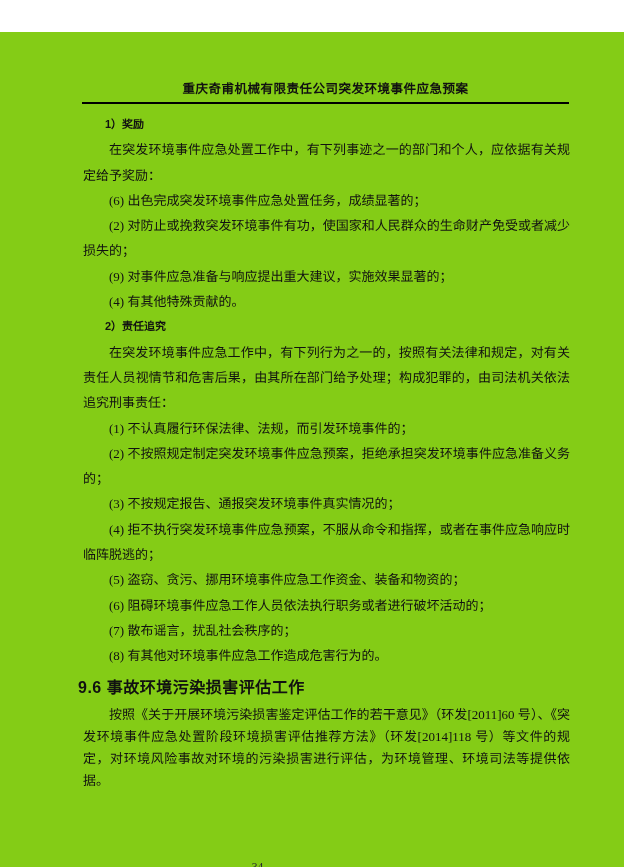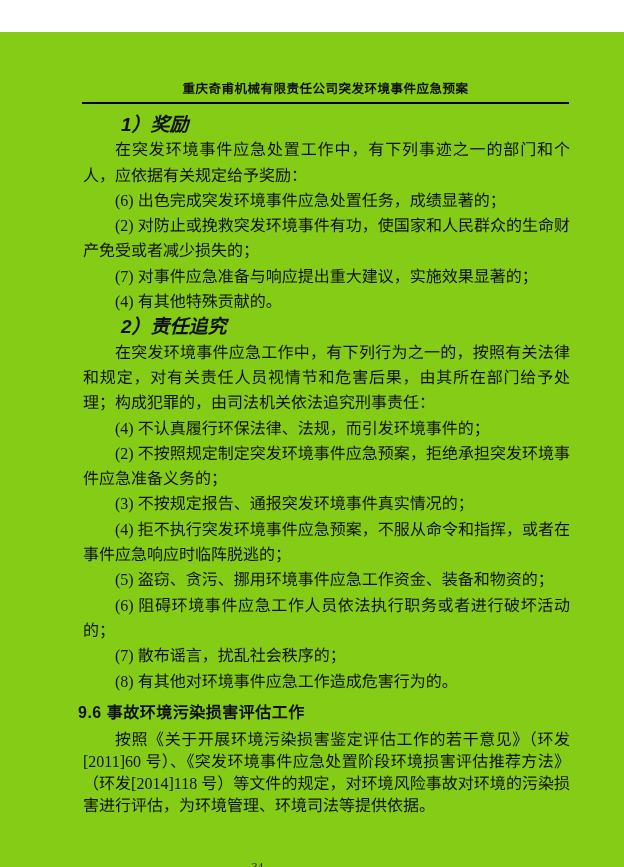--- a/index.html
+++ b/index.html
@@ -33,33 +33,32 @@
     white-space: nowrap;
   }
   .content {
     position: absolute;
     top: 80px;
     left: 83px;
     width: 487px;
   }
   .content p.body {
     margin: 0;
-    font-size: 16px;
+    font-size: 13px;
     line-height: 25.3px;
     text-indent: 2em;
     text-align: justify;
   }
   .content h3.sub {
     margin: 0;
-    font-size: 19px;
+    font-size: 11px;
     line-height: 25.3px;
     font-weight: bold;
     text-indent: 2em;
     font-family: "Liberation Sans", "DejaVu Sans", sans-serif;
-    font-style: italic;
   }
   .content h2.section {
     margin: 7px 0 4px -5px;
     font-size: 16px;
     line-height: 24px;
     font-weight: bold;
     font-family: "Liberation Sans", "DejaVu Sans", sans-serif;
     letter-spacing: 0.5px;
   }
   .content p.body.wide {
@@ -84,25 +83,25 @@
 
   <div class="header">
     <div class="header-title">重庆奇甫机械有限责任公司突发环境事件应急预案</div>
   </div>
 
   <div class="content">
     <h3 class="sub">1）奖励</h3>
     <p class="body">在突发环境事件应急处置工作中，有下列事迹之一的部门和个人，应依据有关规定给予奖励：</p>
     <p class="body">(6) 出色完成突发环境事件应急处置任务，成绩显著的；</p>
     <p class="body">(2) 对防止或挽救突发环境事件有功，使国家和人民群众的生命财产免受或者减少损失的；</p>
-    <p class="body">(7) 对事件应急准备与响应提出重大建议，实施效果显著的；</p>
+    <p class="body">(9) 对事件应急准备与响应提出重大建议，实施效果显著的；</p>
     <p class="body">(4) 有其他特殊贡献的。</p>
     <h3 class="sub">2）责任追究</h3>
     <p class="body">在突发环境事件应急工作中，有下列行为之一的，按照有关法律和规定，对有关责任人员视情节和危害后果，由其所在部门给予处理；构成犯罪的，由司法机关依法追究刑事责任：</p>
-    <p class="body">(4) 不认真履行环保法律、法规，而引发环境事件的；</p>
+    <p class="body">(1) 不认真履行环保法律、法规，而引发环境事件的；</p>
     <p class="body">(2) 不按照规定制定突发环境事件应急预案，拒绝承担突发环境事件应急准备义务的；</p>
     <p class="body">(3) 不按规定报告、通报突发环境事件真实情况的；</p>
     <p class="body">(4) 拒不执行突发环境事件应急预案，不服从命令和指挥，或者在事件应急响应时临阵脱逃的；</p>
     <p class="body">(5) 盗窃、贪污、挪用环境事件应急工作资金、装备和物资的；</p>
     <p class="body">(6) 阻碍环境事件应急工作人员依法执行职务或者进行破坏活动的；</p>
     <p class="body">(7) 散布谣言，扰乱社会秩序的；</p>
     <p class="body">(8) 有其他对环境事件应急工作造成危害行为的。</p>
     <h2 class="section">9.6 事故环境污染损害评估工作</h2>
     <p class="body wide">按照《关于开展环境污染损害鉴定评估工作的若干意见》（环发[2011]60 号）、《突发环境事件应急处置阶段环境损害评估推荐方法》（环发[2014]118 号）等文件的规定，对环境风险事故对环境的污染损害进行评估，为环境管理、环境司法等提供依据。</p>
   </div>

